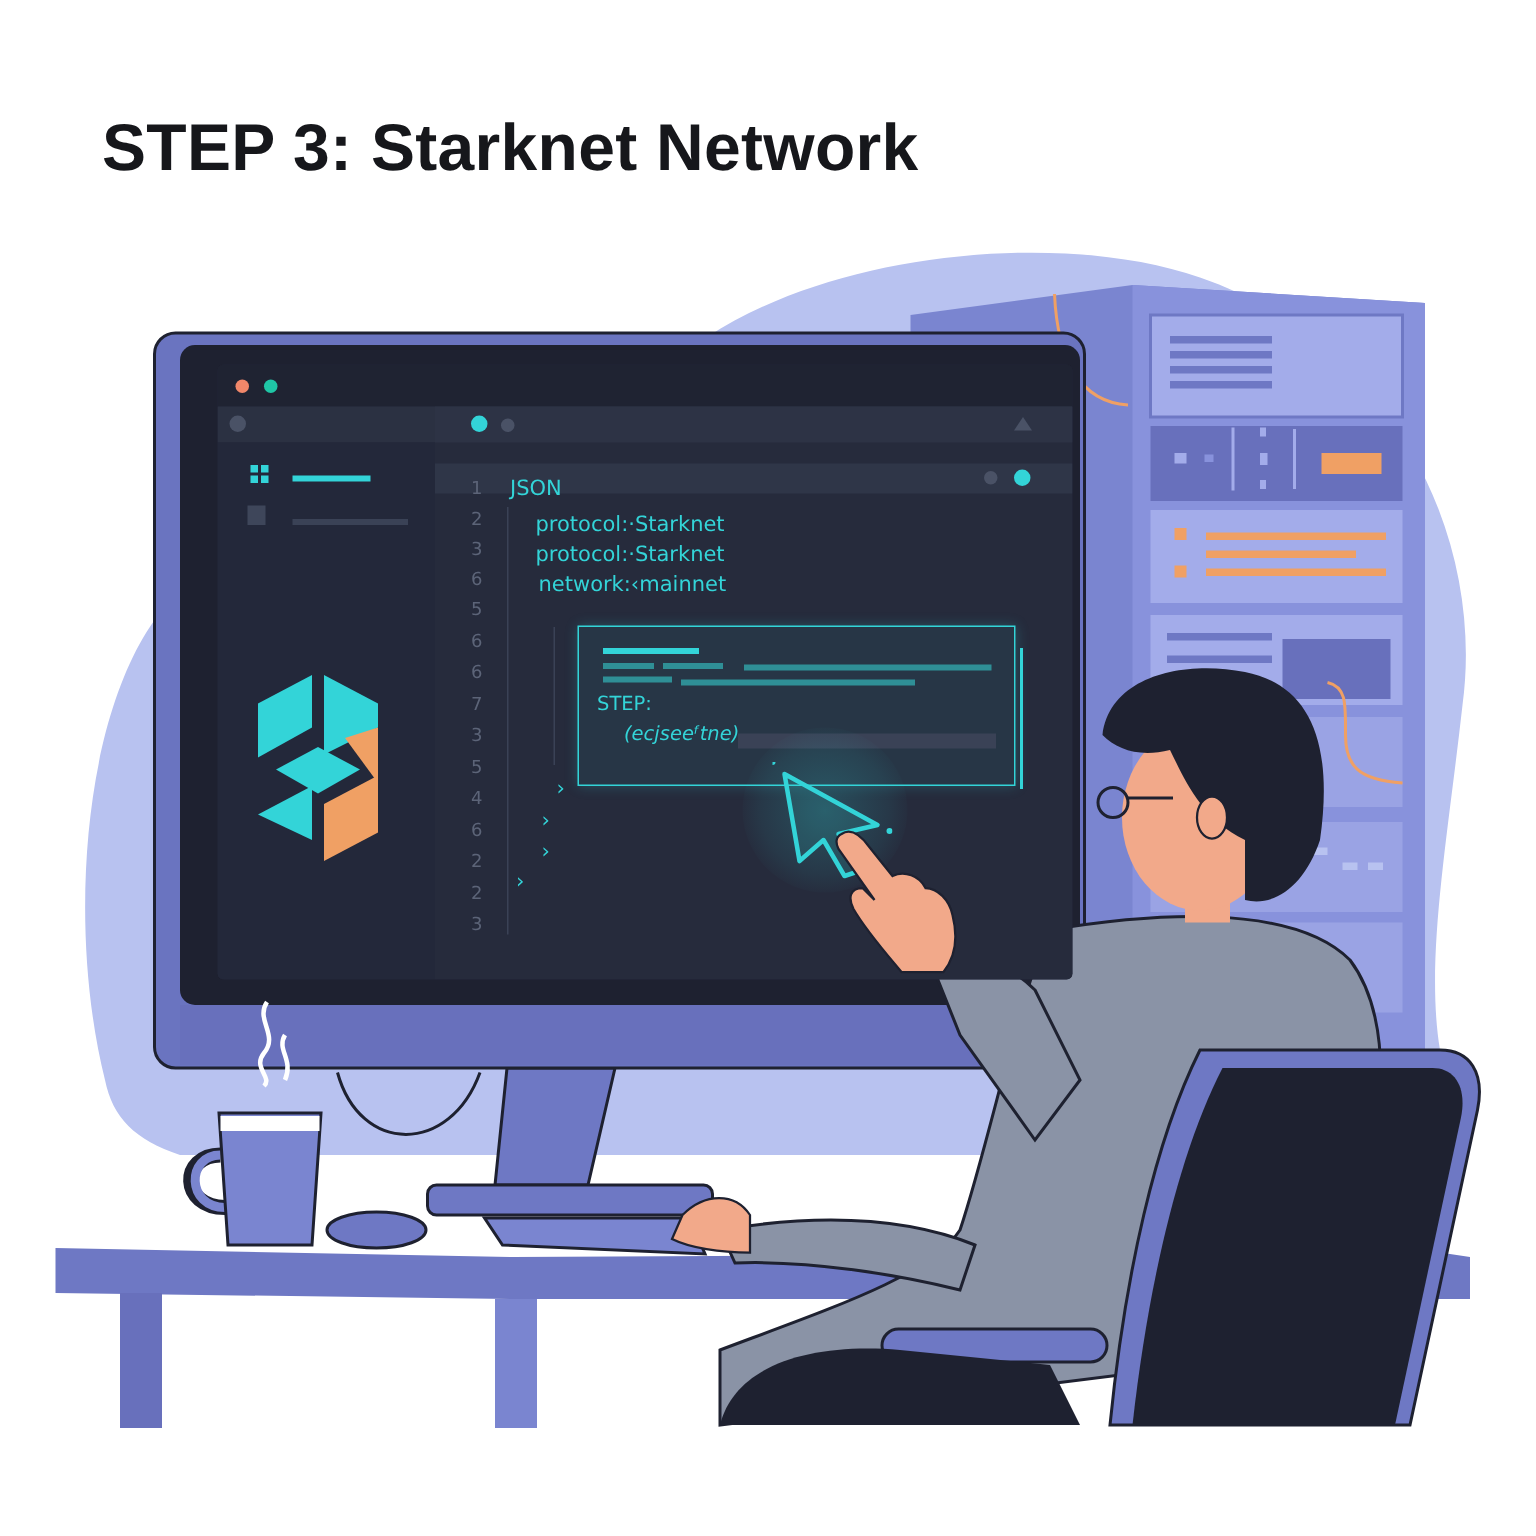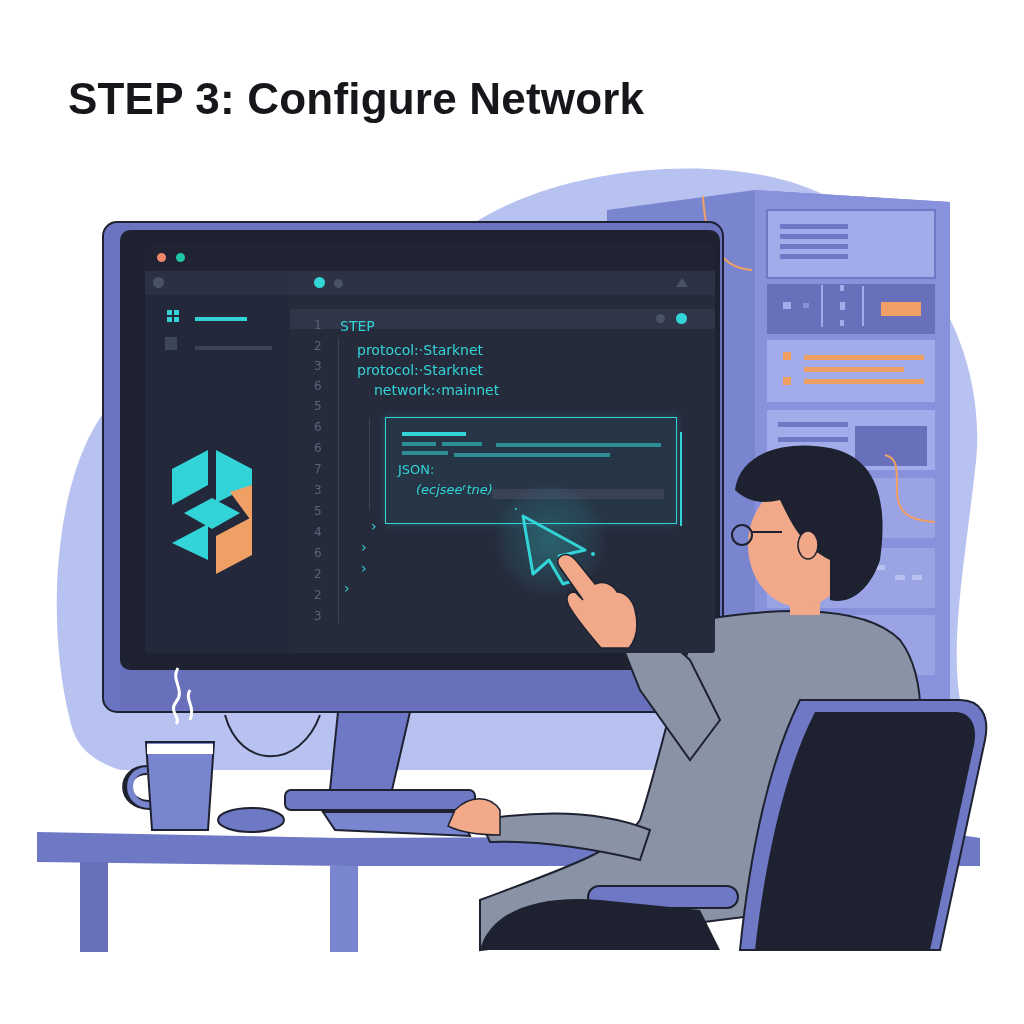--- a/index.html
+++ b/index.html
@@ -6,21 +6,21 @@
   body { width:1024px; height:1024px; background:#ffffff; position:relative; overflow:hidden; font-family:"Liberation Sans", sans-serif; }
   .abs { position:absolute; }
   .title { left:68px; top:74px; font-size:44px; font-weight:700; color:#16171b; letter-spacing:0.2px; white-space:nowrap; }
   .code-line { position:absolute; font-family:"DejaVu Sans", sans-serif; font-size:14px; color:#33d4d8; white-space:nowrap; }
   .ln { position:absolute; left:314px; font-family:"DejaVu Sans", sans-serif; font-size:12px; color:#5c6478; }
   .brace { position:absolute; font-family:"DejaVu Sans", sans-serif; font-size:14px; color:#33d4d8; }
 </style>
 </head>
 <body>
 
-<div class="abs title">STEP 3: Configure Network</div>
+<div class="abs title">STEP 3: Starknet Network</div>
 
 <svg class="abs" style="left:0;top:0" width="1024" height="1024">
 
   <path d="M70 720 C 40 600, 60 420, 140 380 L 440 250 C 520 170, 700 150, 800 185 C 930 230, 990 360, 975 470 C 965 560, 950 640, 960 700 L 960 770 L 120 770 C 90 760, 75 745, 70 720 Z" fill="#b8c2f0"></path>
 
   <g>
     <polygon points="607,210 755,190 950,202 950,700 607,700" fill="#7a85d0"></polygon>
     <polygon points="755,190 950,202 950,700 755,700" fill="#8892dc"></polygon>
     <rect x="767" y="210" width="168" height="68" fill="#a3acea" stroke="#6e78c4" stroke-width="2"></rect>
     <rect x="780" y="224" width="68" height="5" fill="#6e78c4"></rect>
@@ -168,33 +168,33 @@
 <div class="ln" style="top:504px">5</div>
 <div class="ln" style="top:525px">4</div>
 <div class="ln" style="top:546px">6</div>
 <div class="ln" style="top:567px">2</div>
 <div class="ln" style="top:588px">2</div>
 <div class="ln" style="top:609px">3</div>
 
 <div class="abs" style="left:338px;top:338px;width:1px;height:285px;background:#3a4256;"></div>
 <div class="abs" style="left:369px;top:418px;width:1px;height:92px;background:#3a4256;"></div>
 
-<div class="code-line" style="left:340px;top:318px">STEP</div>
+<div class="code-line" style="left:340px;top:318px">JSON</div>
 <div class="code-line" style="left:357px;top:342px">protocol:·Starknet</div>
 <div class="code-line" style="left:357px;top:362px">protocol:·Starknet</div>
-<div class="code-line" style="left:374px;top:382px">network:‹mainnet</div>
+<div class="code-line" style="left:359px;top:382px">network:‹mainnet</div>
 
 <div class="abs" style="left:385px;top:417px;width:290px;height:105px;border:1.5px solid #33d4d8;background:rgba(51,212,216,0.07);box-shadow:0 0 8px rgba(51,212,216,0.25);">
   <span class="abs" style="left:16px;top:14px;width:64px;height:4px;background:#33d4d8;"></span>
   <span class="abs" style="left:16px;top:24px;width:34px;height:4px;background:#2f8f96;"></span>
   <span class="abs" style="left:56px;top:24px;width:40px;height:4px;background:#2f8f96;"></span>
   <span class="abs" style="left:110px;top:25px;width:165px;height:4px;background:#2f8f96;"></span>
   <span class="abs" style="left:16px;top:33px;width:46px;height:4px;background:#2f8f96;"></span>
   <span class="abs" style="left:68px;top:35px;width:156px;height:4px;background:#2f8f96;"></span>
-  <span class="code-line" style="left:12px;top:44px;font-size:13px;">JSON:</span>
+  <span class="code-line" style="left:12px;top:44px;font-size:13px;">STEP:</span>
   <span class="code-line" style="left:30px;top:64px;font-size:13px;font-style:italic;">(ecjseeᶠtne)</span>
   <span class="abs" style="left:106px;top:71px;width:172px;height:10px;background:#3a4256;"></span>
 </div>
 <div class="abs" style="left:680px;top:432px;width:2px;height:94px;background:#33d4d8;"></div>
 
 <div class="brace" style="left:371px;top:518px">›</div>
 <div class="brace" style="left:361px;top:539px">›</div>
 <div class="brace" style="left:361px;top:560px">›</div>
 <div class="brace" style="left:344px;top:580px">›</div>
 

